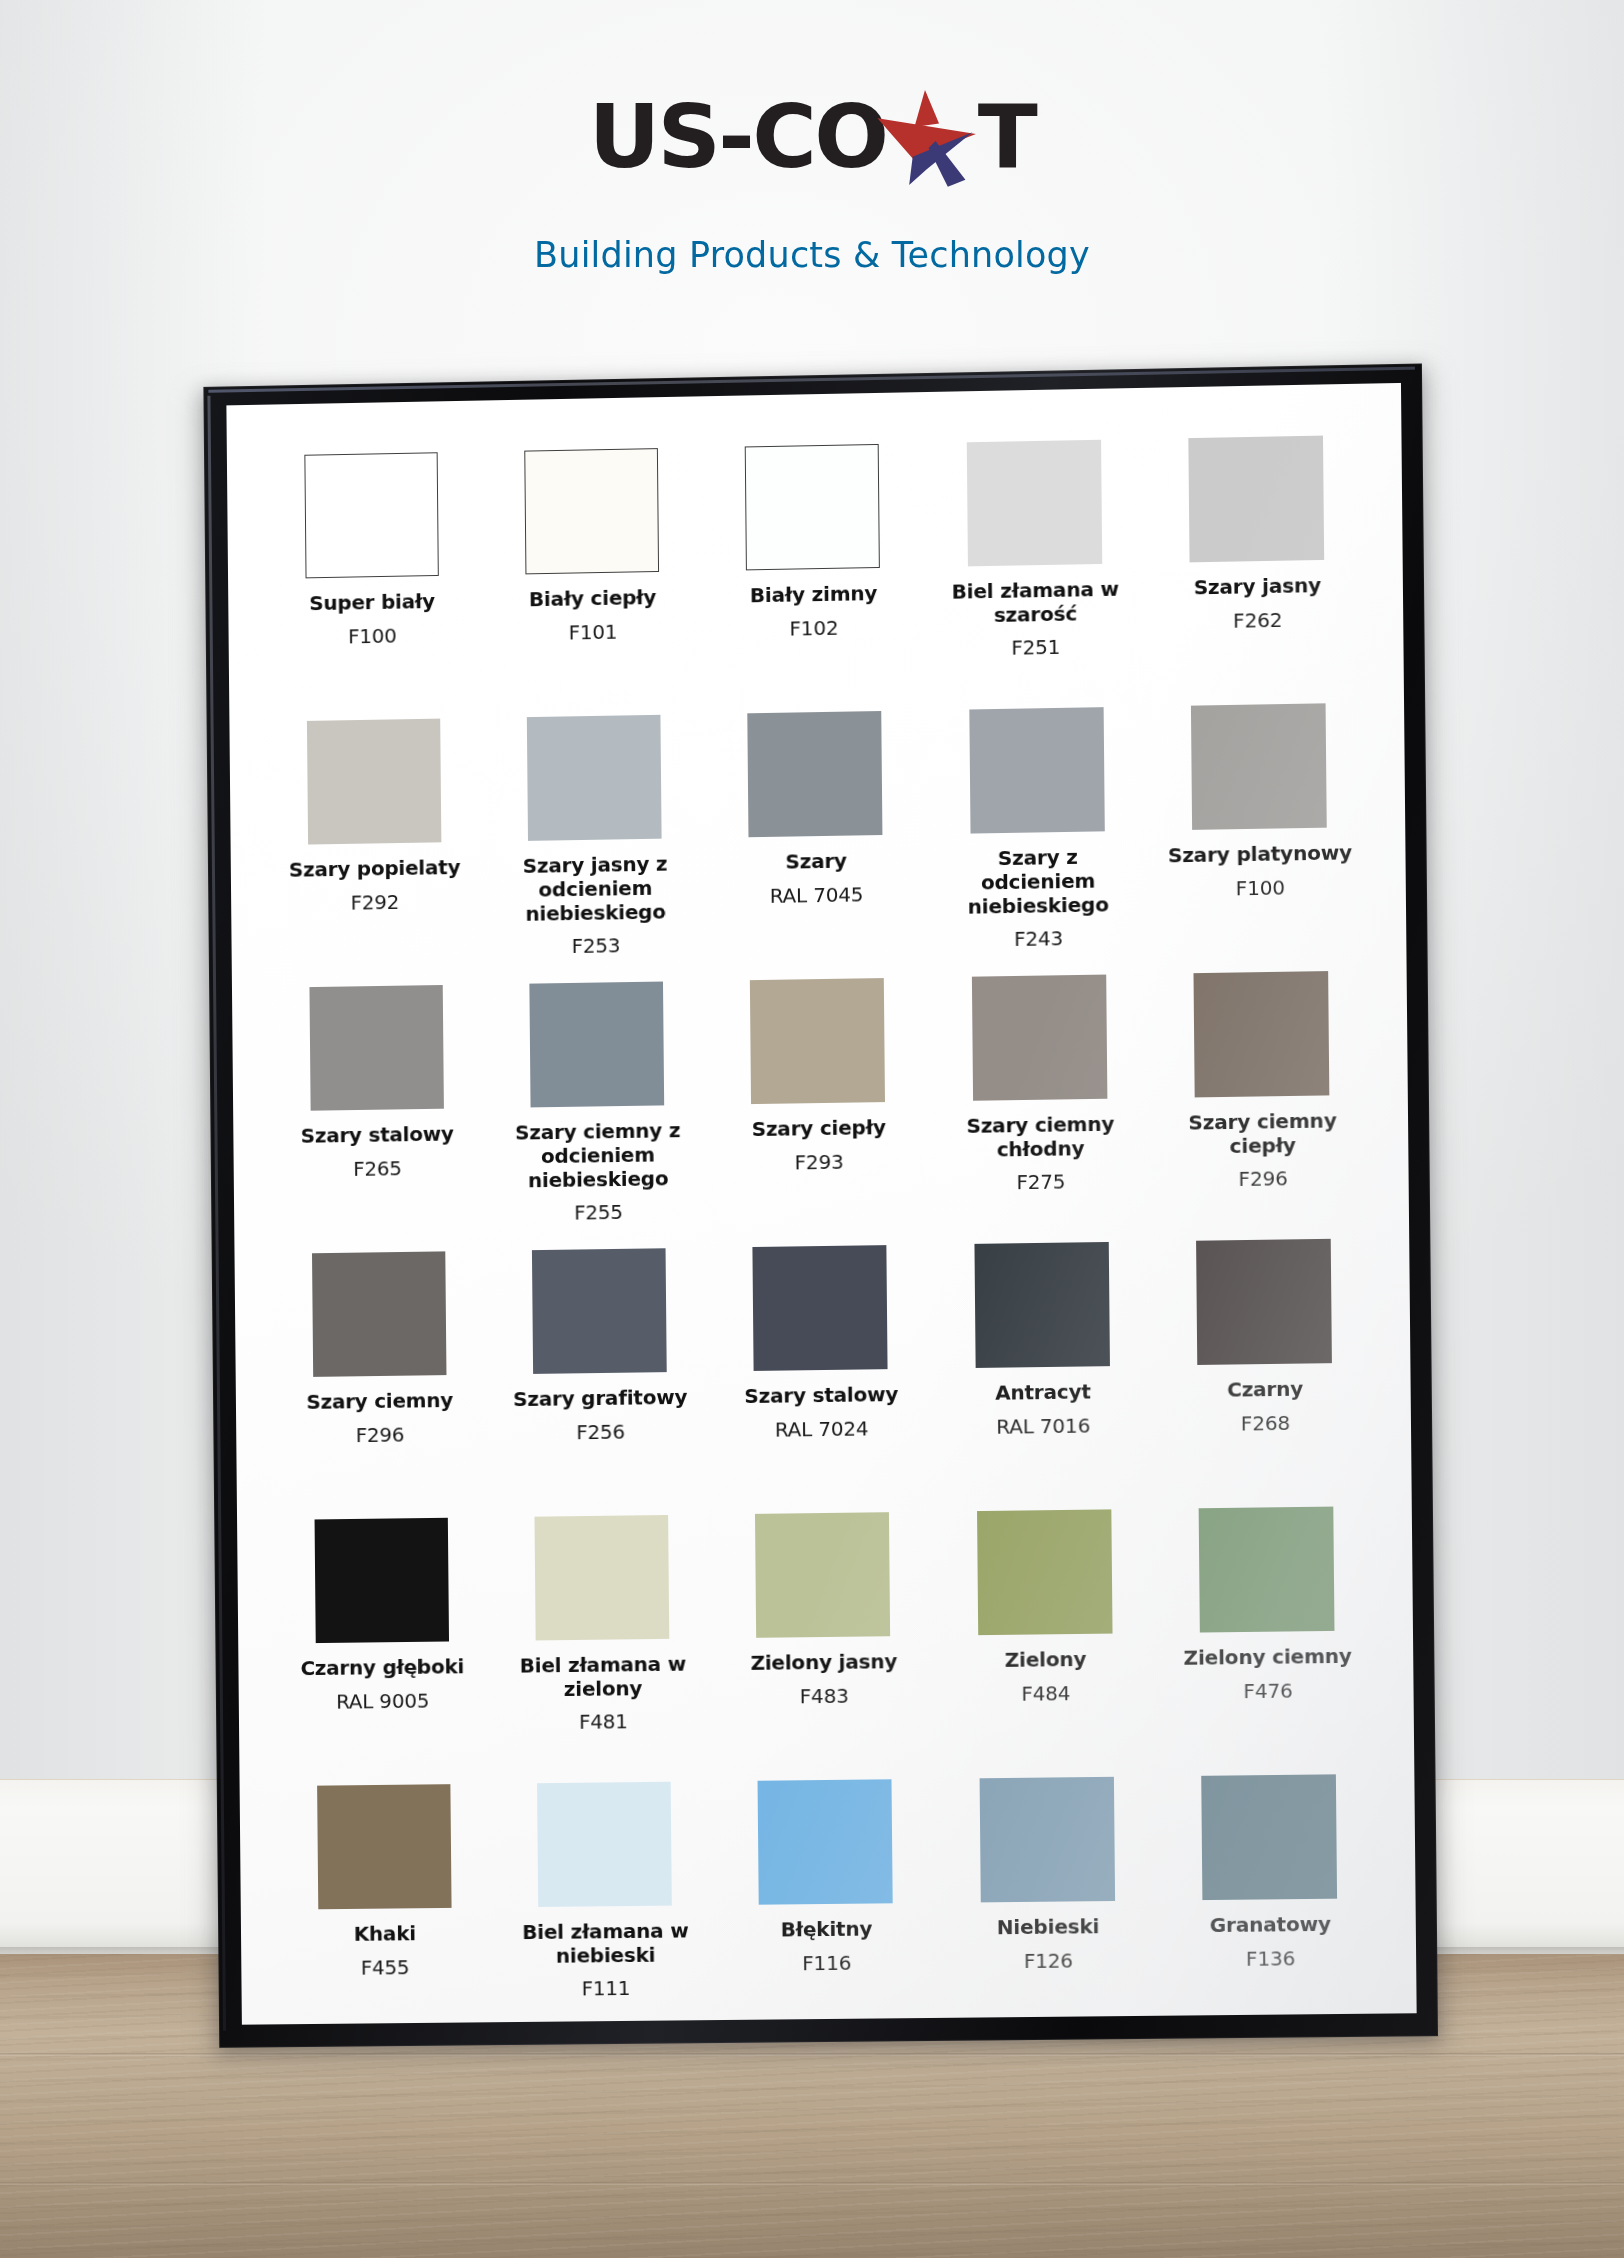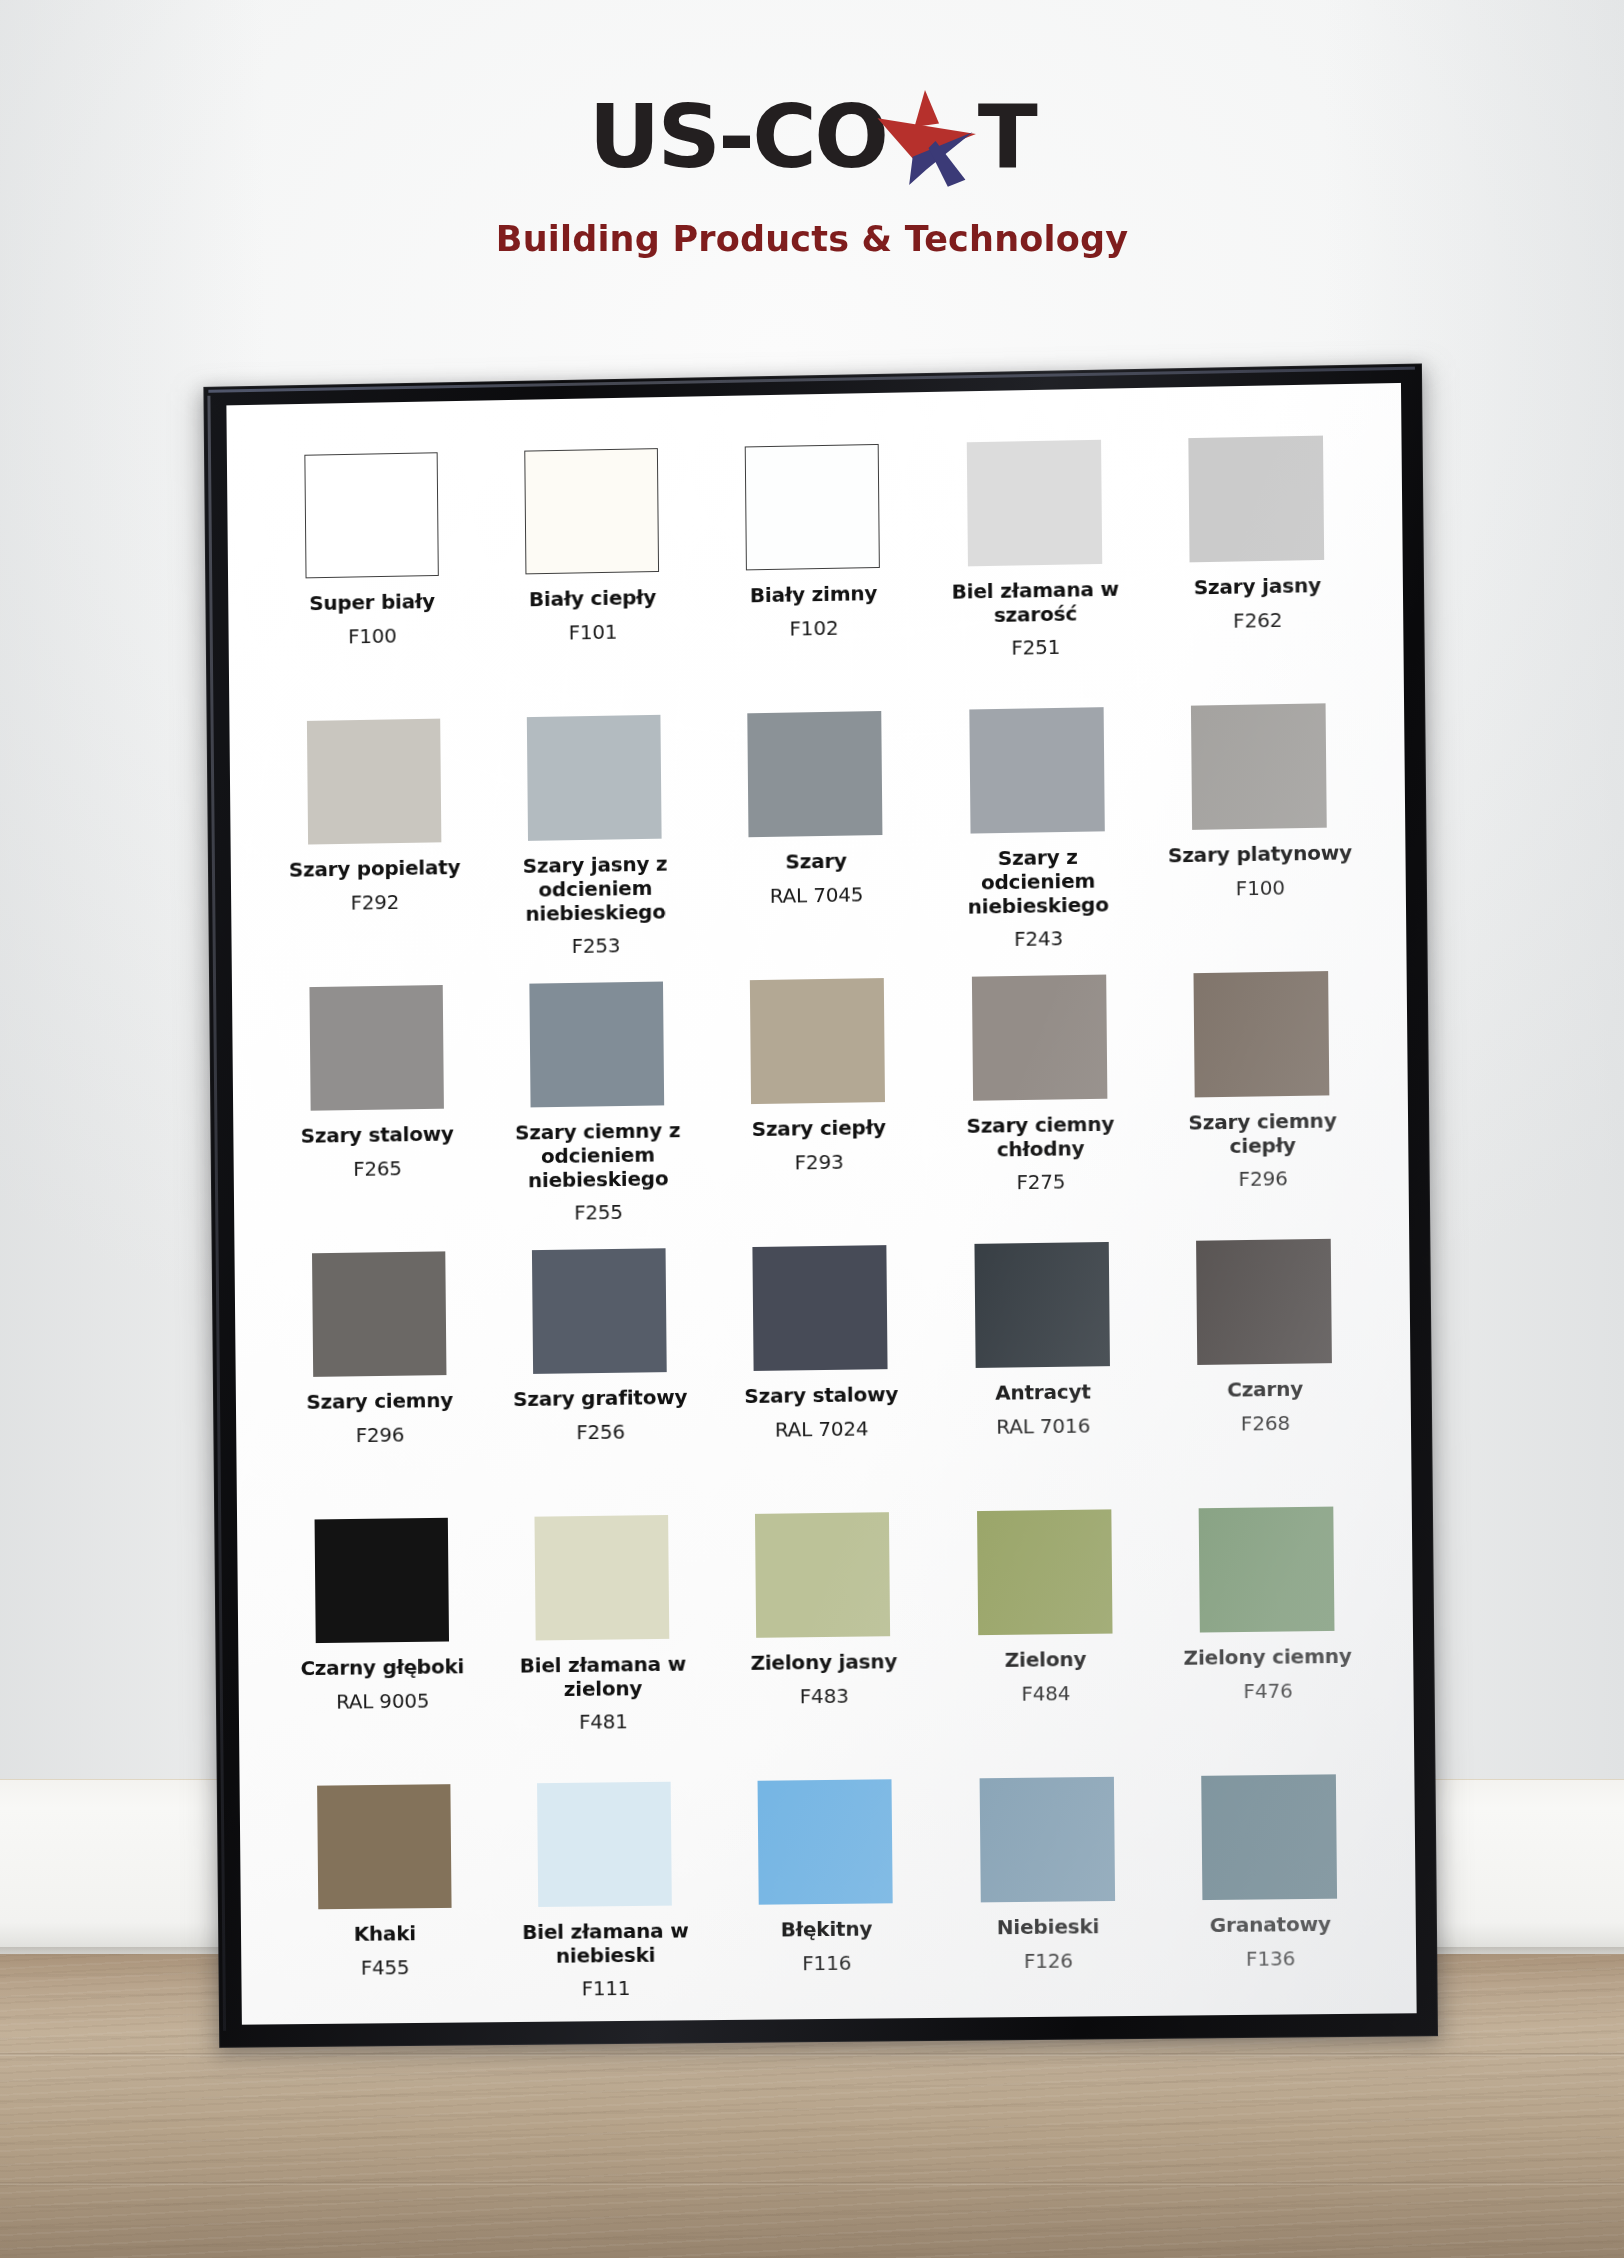--- a/index.html
+++ b/index.html
@@ -133,25 +133,25 @@
   }
   #logo-star-wrap {
     position: relative;
     width: 109px;
     height: 99px;
     margin: 0 -5.3px 0 -12.4px;
     display: inline-block;
   }
   #logo-star-wrap svg { display: block; }
   #logo-tagline {
-    margin-top: 30px;
+    margin-top: 46px;
     font-family: "DejaVu Sans", sans-serif;
     font-size: 35px;
-    font-weight: 700;
-    color: #7f1d1d;
+    font-weight: 400;
+    color: #0369a1;
     letter-spacing: 0.2px;
   }
 
   
   #frame-outer {
     position: absolute;
     left: 217px;
     top: 375px;
     width: 1219px;
     height: 1667px;

